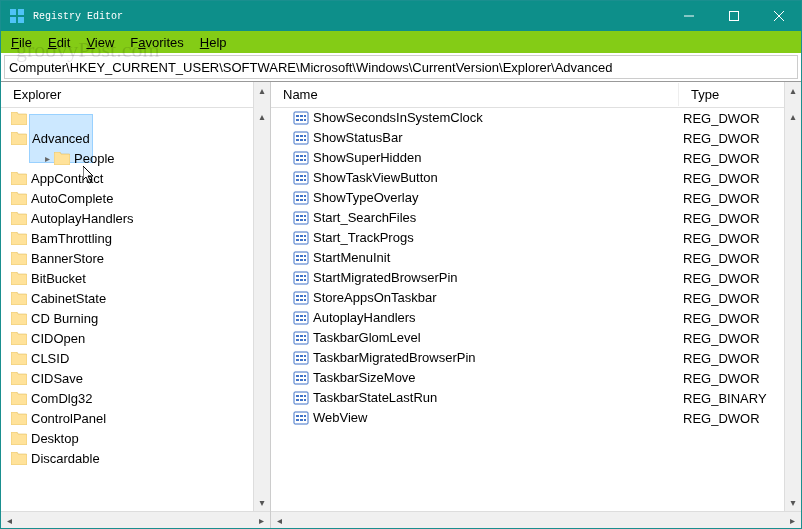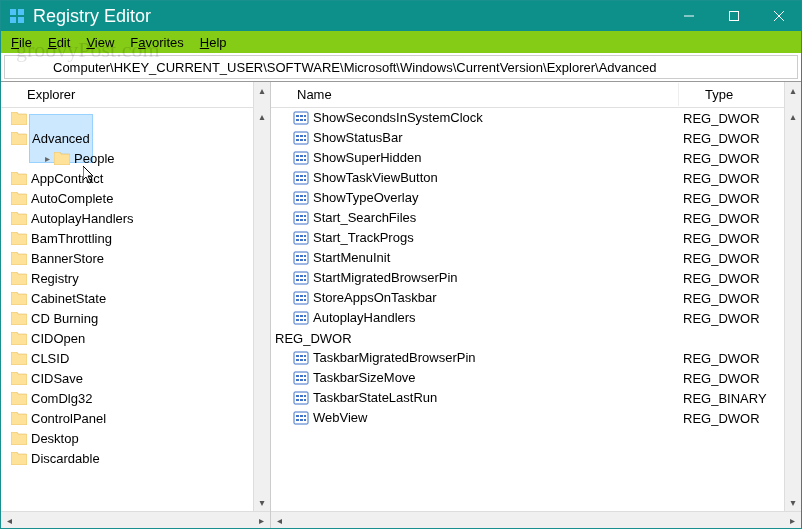--- a/index.html
+++ b/index.html
@@ -1,34 +1,34 @@
 <!DOCTYPE html>
 <html><head>
 <meta charset="utf-8">
 <style>
   * { box-sizing: border-box; margin: 0; padding: 0; }
   body { font-family: "Segoe UI", Tahoma, sans-serif; font-size: 13px; background: #fff; width: 802px; height: 529px; overflow: hidden; border: 1px solid #1a8f8f; position: relative; }
   .watermark { position: absolute; top: 36px; left: 15px; font-size: 22px; color: rgba(0,0,0,0.12); font-weight: 500; z-index: 100; pointer-events: none; font-family: Georgia, serif; }
   .titlebar { background: #0d8f8a; height: 30px; display: flex; align-items: center; color: #fff; }
   .titlebar .appicon { width: 16px; height: 16px; margin: 0 8px 0 8px; display: inline-flex; }
-  .titlebar .title { flex: 1; font-size: 18px; }
+  .titlebar .title { flex: 1; font-size: 10px; font-family: Liberation Mono, monospace; }
   .winbtns { display: flex; height: 100%; }
   .winbtn { width: 45px; height: 100%; display: flex; align-items: center; justify-content: center; color: #fff; }
   .winbtn svg { width: 10px; height: 10px; }
   .menubar { background: #84cc16; height: 22px; display: flex; align-items: center; padding-left: 2px; border-bottom: 0; }
   .menubar span { padding: 2px 8px; font-size: 13px; }
   .menubar span u { text-decoration: underline; }
-  .addrbar { height: 24px; display: flex; align-items: center; border: 1px solid #ccc; margin: 2px 3px 2px 3px; padding-left: 44px; }
+  .addrbar { height: 24px; display: flex; align-items: center; border: 1px solid #ccc; margin: 2px 3px 2px 3px; }
   .addrbar input { border: 0; outline: 0; width: 100%; font-size: 13px; padding: 2px 4px; font-family: inherit; }
   .content { display: flex; height: calc(100% - 30px - 22px - 28px); border-top: 1px solid #999; }
   .pane { height: 100%; display: flex; flex-direction: column; overflow: hidden; }
   .pane.left { width: 270px; border-right: 1px solid #ccc; }
   .pane.right { flex: 1; }
   .header { height: 26px; display: flex; align-items: center; border-bottom: 1px solid #e0e0e0; background: #fff; position: relative; }
-  .hcell { padding: 4px 26px; font-size: 13px; }
+  .hcell { padding: 4px 12px; font-size: 13px; }
   .pane.right .hcell.name { width: 408px; }
   .pane.right .hcell.type { flex: 1; }
   .pane.right .hcell { border-right: 1px solid #eee; }
   .treebody, .listbody { flex: 1; overflow: hidden; }
   .treeitem { display: flex; align-items: center; height: 20px; padding-left: 10px; font-size: 13px; }
   .treeitem.sel .lbl { background: #cce8ff; border: 1px solid #99d1ff; padding: 16px 2px; margin-left: 2px; }
   .treeitem .lbl { margin-left: 4px; }
   .treeitem.child { padding-left: 44px; }
   .treeitem.child .chev { margin-right: 4px; color: #666; font-size: 10px; }
   .foldericon { width: 16px; height: 13px; display: inline-block; }
@@ -149,21 +149,21 @@
           <div class="treeitem">
             <span class="foldericon"><svg viewBox="0 0 16 13">
                 <path d="M0 2 L0 12 Q0 13 1 13 L15 13 Q16 13 16 12 L16 3 Q16 2 15 2 L7 2 L6 0 L1 0 Q0 0 0 1 Z" fill="#ffe29a" stroke="#d9b34a" stroke-width="0.5"></path>
               </svg></span>
             <span class="lbl">BannerStore</span>
           </div>
           <div class="treeitem">
             <span class="foldericon"><svg viewBox="0 0 16 13">
                 <path d="M0 2 L0 12 Q0 13 1 13 L15 13 Q16 13 16 12 L16 3 Q16 2 15 2 L7 2 L6 0 L1 0 Q0 0 0 1 Z" fill="#ffe29a" stroke="#d9b34a" stroke-width="0.5"></path>
               </svg></span>
-            <span class="lbl">Registry</span>
+            <span class="lbl">BitBucket</span>
           </div>
           <div class="treeitem">
             <span class="foldericon"><svg viewBox="0 0 16 13">
                 <path d="M0 2 L0 12 Q0 13 1 13 L15 13 Q16 13 16 12 L16 3 Q16 2 15 2 L7 2 L6 0 L1 0 Q0 0 0 1 Z" fill="#ffe29a" stroke="#d9b34a" stroke-width="0.5"></path>
               </svg></span>
             <span class="lbl">CabinetState</span>
           </div>
           <div class="treeitem">
             <span class="foldericon"><svg viewBox="0 0 16 13">
                 <path d="M0 2 L0 12 Q0 13 1 13 L15 13 Q16 13 16 12 L16 3 Q16 2 15 2 L7 2 L6 0 L1 0 Q0 0 0 1 Z" fill="#ffe29a" stroke="#d9b34a" stroke-width="0.5"></path>
@@ -417,20 +417,34 @@
                   <rect x="3" y="9" width="3" height="2" fill="#4073c8"></rect>
                   <rect x="7" y="9" width="3" height="2" fill="#4073c8"></rect>
                   <rect x="11" y="9" width="2" height="2" fill="#4073c8"></rect>
                 </svg>
               </span>
               <span>AutoplayHandlers</span>
             </div>
             <div class="tycell">REG_DWOR</div>
           </div>
           <div class="listrow">
+            <div class="nmcell">
+              <span class="regicon">
+                <svg viewBox="0 0 16 16">
+                  <rect x="1" y="2" width="14" height="12" rx="1" fill="#fff" stroke="#4073c8" stroke-width="1"></rect>
+                  <rect x="3" y="5" width="3" height="2" fill="#4073c8"></rect>
+                  <rect x="7" y="5" width="3" height="2" fill="#4073c8"></rect>
+                  <rect x="11" y="5" width="2" height="2" fill="#4073c8"></rect>
+                  <rect x="3" y="9" width="3" height="2" fill="#4073c8"></rect>
+                  <rect x="7" y="9" width="3" height="2" fill="#4073c8"></rect>
+                  <rect x="11" y="9" width="2" height="2" fill="#4073c8"></rect>
+                </svg>
+              </span>
+              <span>TaskbarGlomLevel</span>
+            </div>
             <div class="tycell">REG_DWOR</div>
           </div>
           <div class="listrow">
             <div class="nmcell">
               <span class="regicon">
                 <svg viewBox="0 0 16 16">
                   <rect x="1" y="2" width="14" height="12" rx="1" fill="#fff" stroke="#4073c8" stroke-width="1"></rect>
                   <rect x="3" y="5" width="3" height="2" fill="#4073c8"></rect>
                   <rect x="7" y="5" width="3" height="2" fill="#4073c8"></rect>
                   <rect x="11" y="5" width="2" height="2" fill="#4073c8"></rect>

